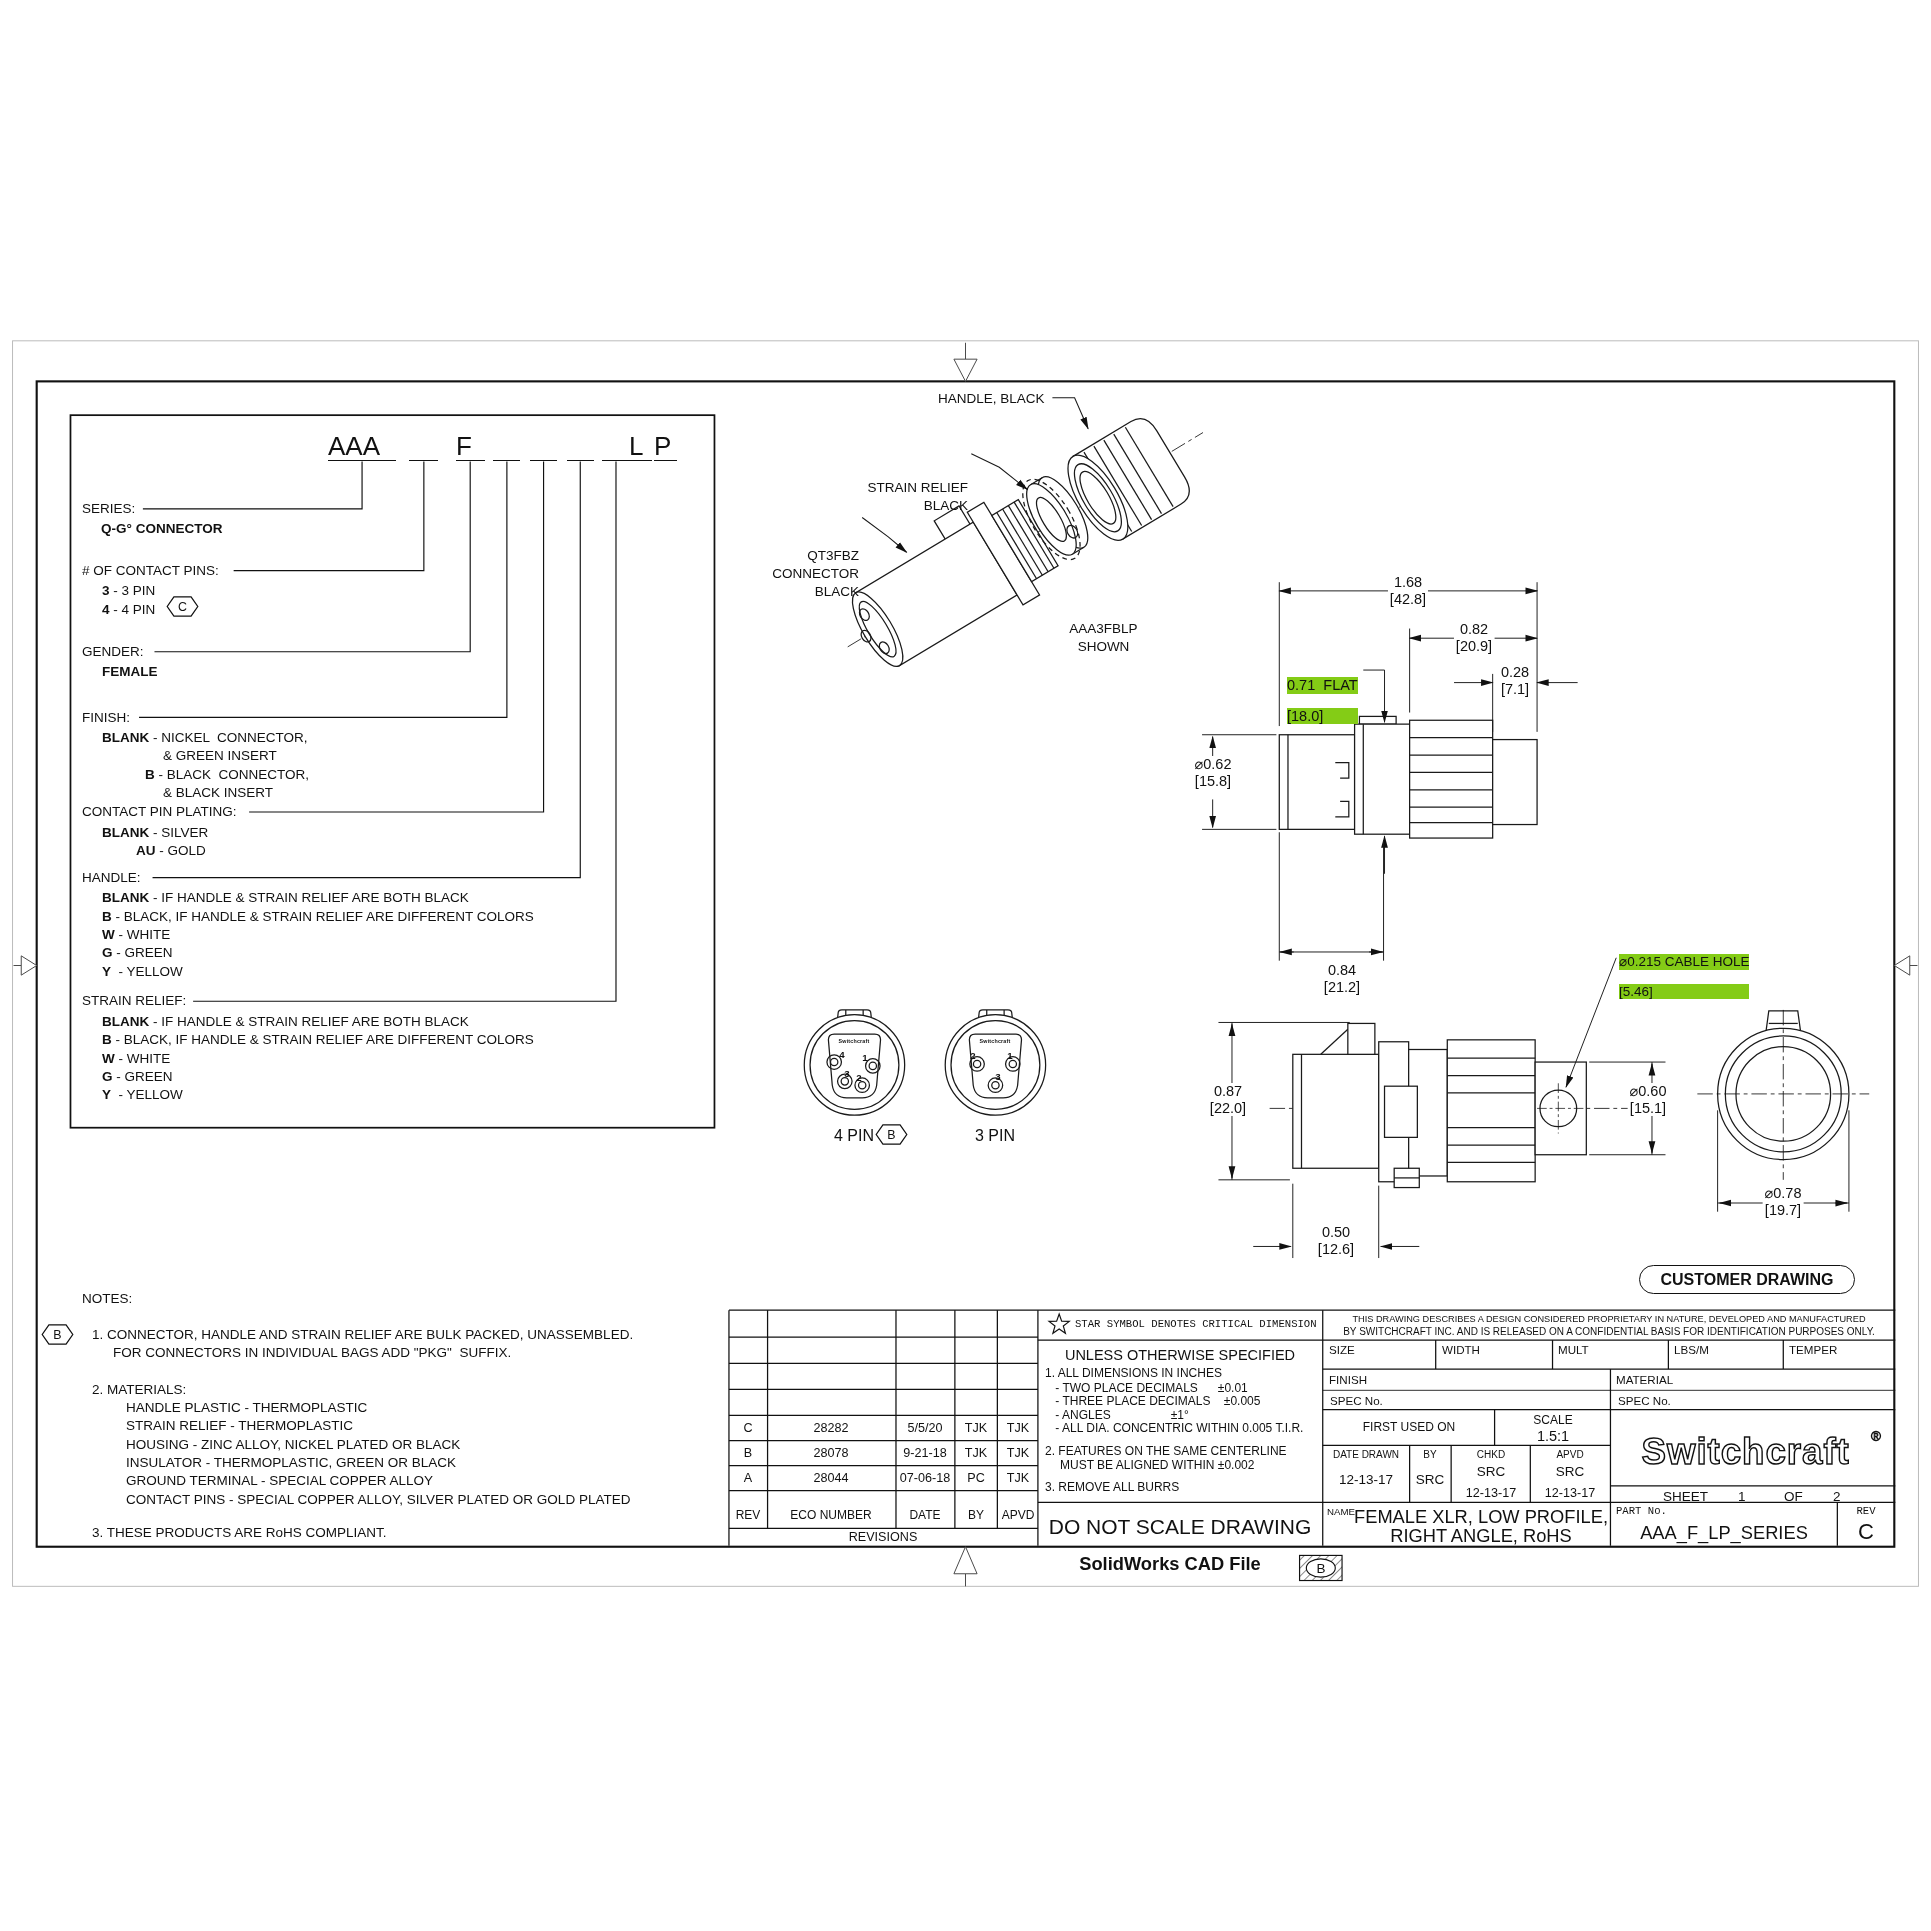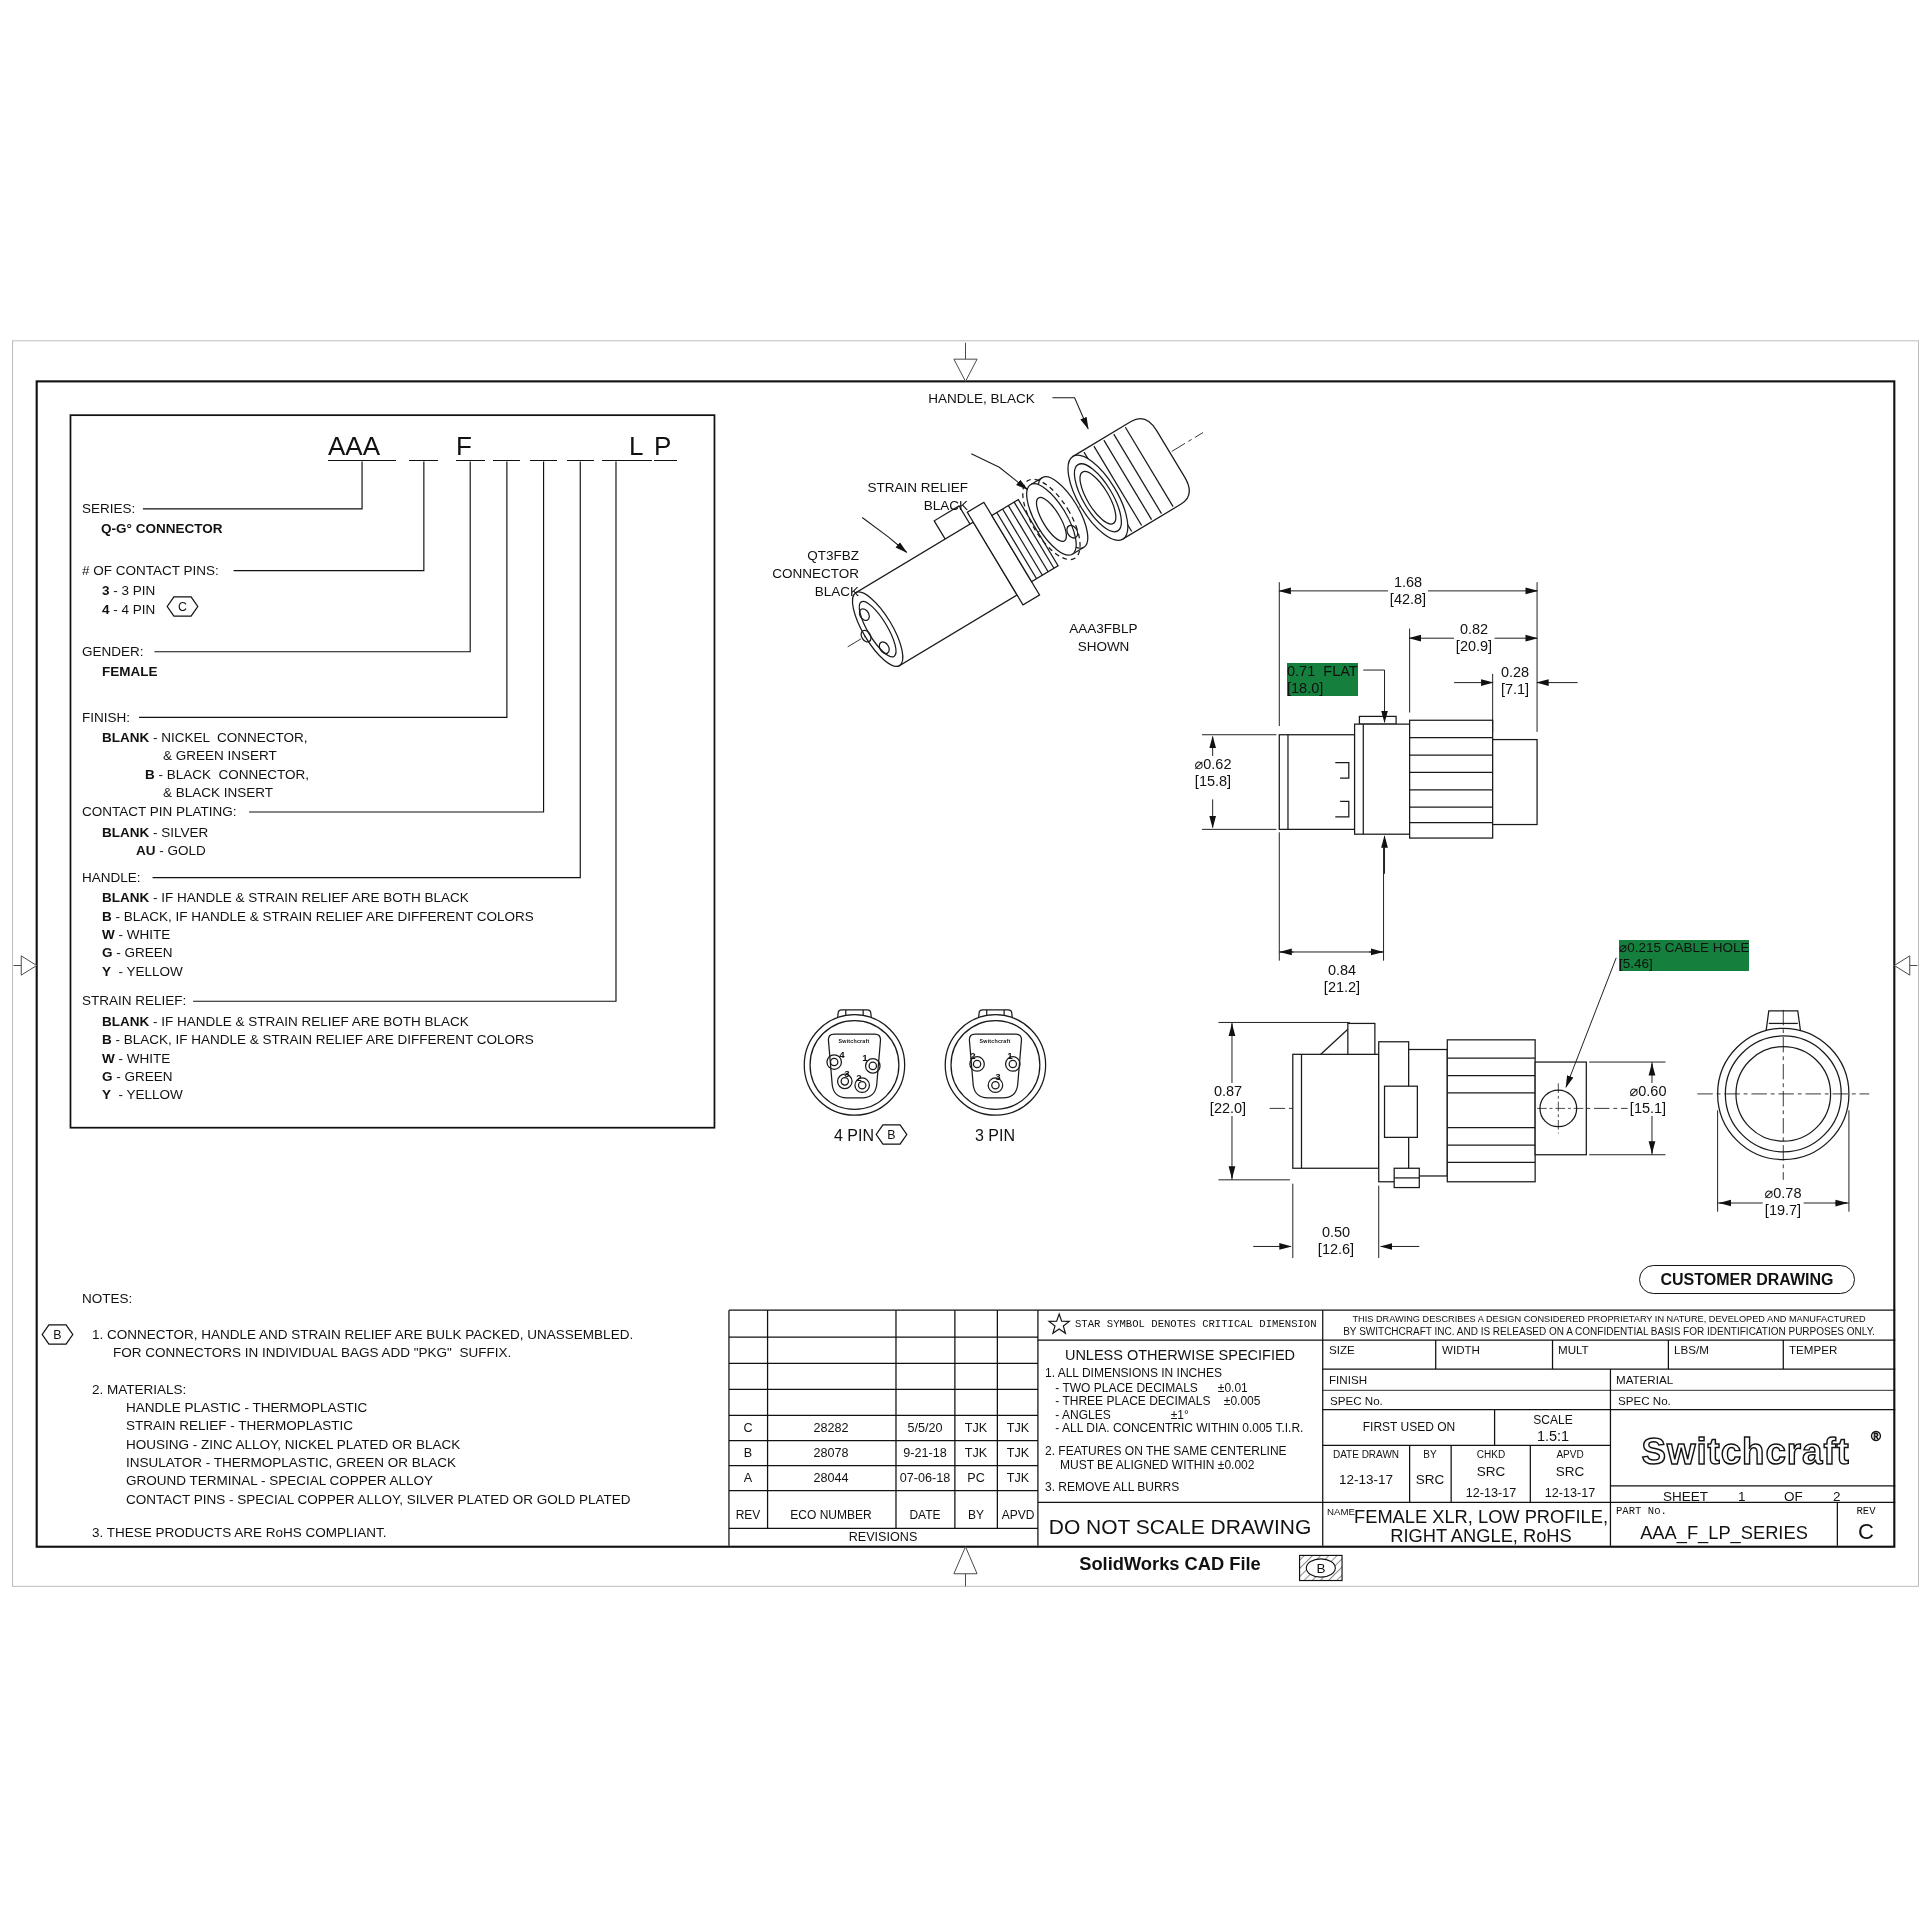--- a/index.html
+++ b/index.html
@@ -11,21 +11,21 @@
   .f13{font-size:12.6px;}.f14{font-size:13.5px;}.f15{font-size:14.5px;}.f16{font-size:16px;}
   .f19{font-size:18.3px;}.f21{font-size:21px;}.f22{font-size:22px;}
   .b{font-weight:bold;}
   .ctr{transform:translateX(-50%);text-align:center;}
   .rt{text-align:right;}
   .lbl{position:absolute;line-height:18.3px;white-space:pre;}
   .lbl span{display:block;}
   .dim{position:absolute;transform:translateX(-50%);text-align:center;line-height:1.15;font-size:14.5px;}
   .dim span{display:block;background:#fff;padding:0 1.9px;}
   .diml{position:absolute;line-height:1.15;font-size:14.5px;white-space:pre;}
-  .diml span{display:block;background:#15803d;}
+  .diml span{display:block;background:#84cc16;margin-top:14px;}
   .code{position:absolute;top:431px;height:29px;border-bottom:1.9px solid #111;font-size:26px;text-align:left;line-height:31px;}
   .bl{line-height:18.3px;white-space:pre;font-size:13.5px;position:absolute;}
   .flag{position:absolute;}
   .pnum{position:absolute;transform:translateX(-50%);font-size:9.7px;font-weight:bold;}
   .brand{position:absolute;transform:translateX(-50%);font-size:5.3px;font-weight:bold;letter-spacing:0.2px;}
   .stamp{position:absolute;left:1639px;top:1265px;width:214px;height:27px;border:1.9px solid #111;border-radius:14.5px;
          text-align:center;line-height:27px;font-size:16px;font-weight:bold;}
 </style>
 </head>
 <body>
@@ -345,21 +345,21 @@
 <div class="bl" style="left:102px;top:944px"><span class="b">G</span><span> - GREEN</span></div>
 <div class="bl" style="left:102px;top:963px"><span class="b">Y</span><span>  - YELLOW</span></div>
 
 <div class="t f14" style="left:82px;top:994px">STRAIN RELIEF:</div>
 <div class="bl" style="left:102px;top:1013px"><span class="b">BLANK</span><span> - IF HANDLE &amp; STRAIN RELIEF ARE BOTH BLACK</span></div>
 <div class="bl" style="left:102px;top:1031px"><span class="b">B</span><span> - BLACK, IF HANDLE &amp; STRAIN RELIEF ARE DIFFERENT COLORS</span></div>
 <div class="bl" style="left:102px;top:1050px"><span class="b">W</span><span> - WHITE</span></div>
 <div class="bl" style="left:102px;top:1068px"><span class="b">G</span><span> - GREEN</span></div>
 <div class="bl" style="left:102px;top:1086px"><span class="b">Y</span><span>  - YELLOW</span></div>
 
-<div class="t f14" style="left:914px;top:392px;width:135px;text-align:center">HANDLE, BLACK</div>
+<div class="t f14" style="left:938px;top:392px;width:135px;text-align:left">HANDLE, BLACK</div>
 <div class="lbl rt f14" style="left:833px;top:442px;width:135px;font-size:13.5px">
   <span>STRAIN RELIEF</span><span>BLACK</span>
 </div>
 <div class="lbl rt" style="left:724px;top:510px;width:135px;font-size:13.5px">
   <span>QT3FBZ</span><span>CONNECTOR</span><span>BLACK</span>
 </div>
 <div class="lbl" style="left:1036px;top:583px;width:135px;text-align:center;font-size:13.5px">
   <span>AAA3FBLP</span><span>SHOWN</span>
 </div>
 

